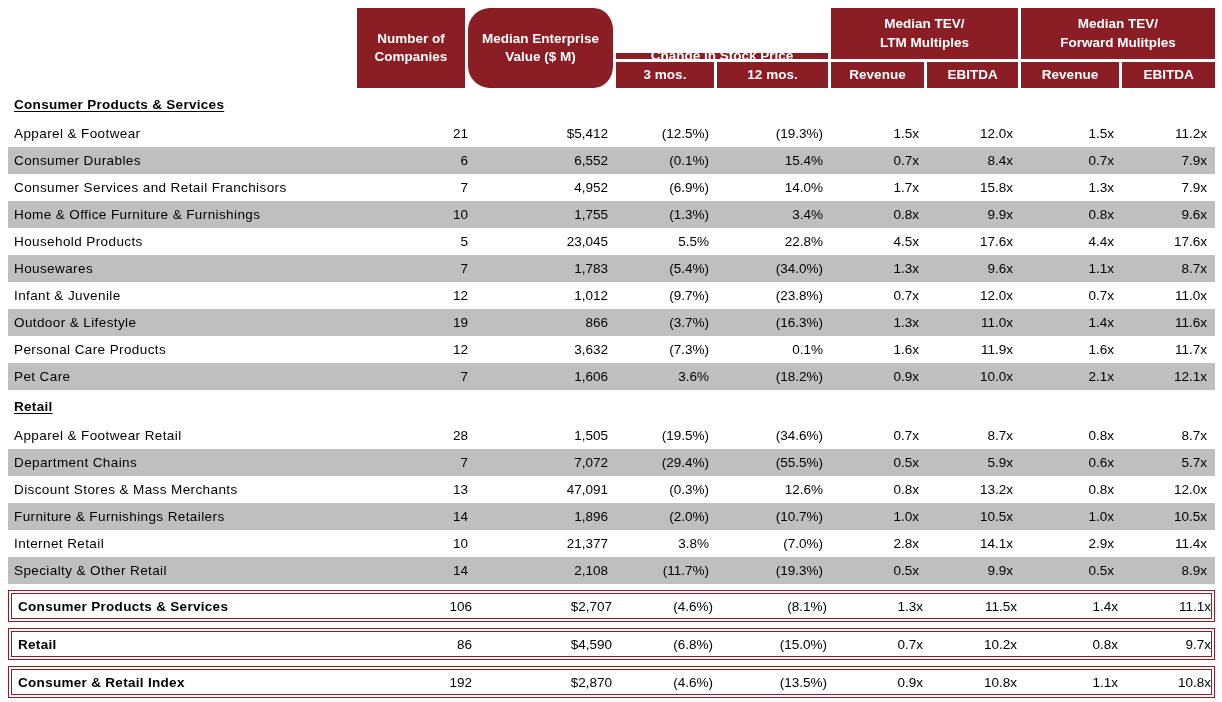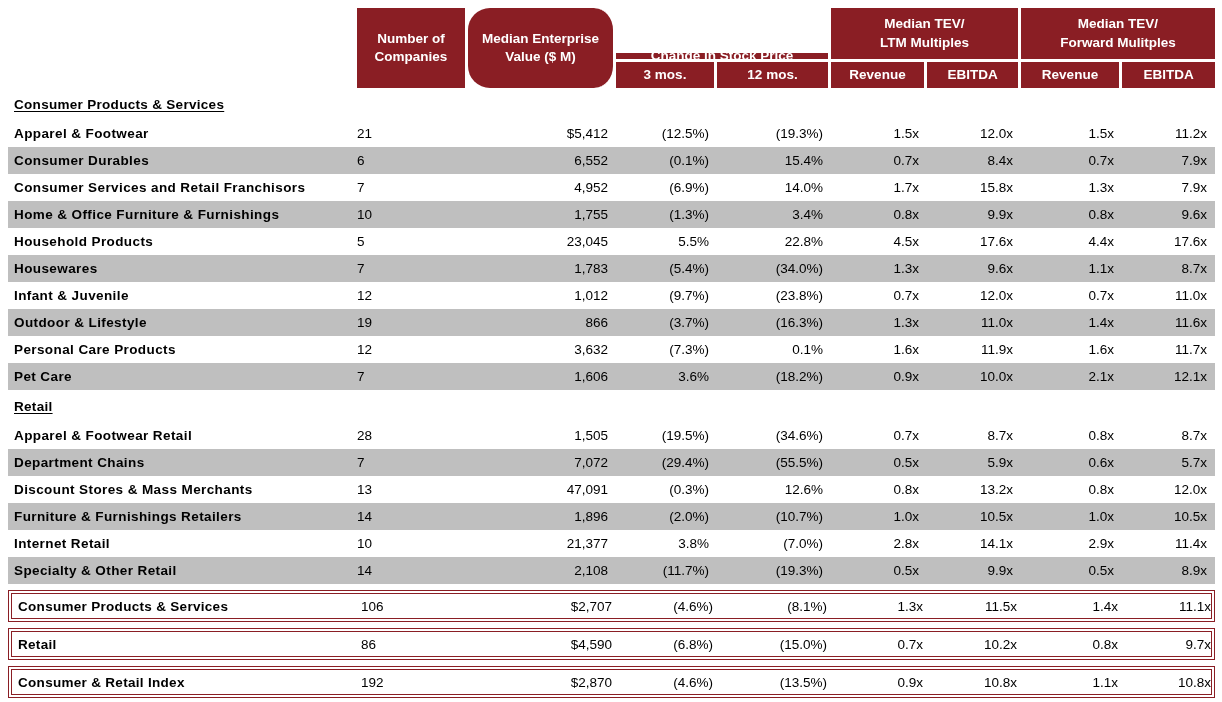--- a/index.html
+++ b/index.html
@@ -43,23 +43,23 @@
   .s8{grid-column:8;grid-row:2;}
   .s9{grid-column:9;grid-row:2;}
 
   
   .row{
     display:grid;grid-template-columns:var(--cols);
     height:27px;align-items:center;
   }
   .row.alt{background:var(--alt);}
   .cell{overflow:hidden;white-space:nowrap;}
-  .sector-cell{padding-left:6px;letter-spacing:0.4px;font-weight:bold;}
+  .sector-cell{padding-left:6px;letter-spacing:0.4px;}
   .num-cell{text-align:right;padding-right:8px;}
-  .num-cell.center{text-align:left;padding-right:0;}
+  .num-cell.center{text-align:right;padding-right:0;}
   .section-header{
     height:32px;display:flex;align-items:center;padding-left:6px;
     font-weight:bold;letter-spacing:0.3px;
   }
   .section-header span{text-decoration:underline;text-underline-offset:2px;}
 
   
   .summary-box{border:4px double var(--maroon);margin-top:6px;background:#fff;}
   .summary-box .row{height:24px;}
   .summary-box .sector-cell{font-weight:bold;letter-spacing:0.3px;}

